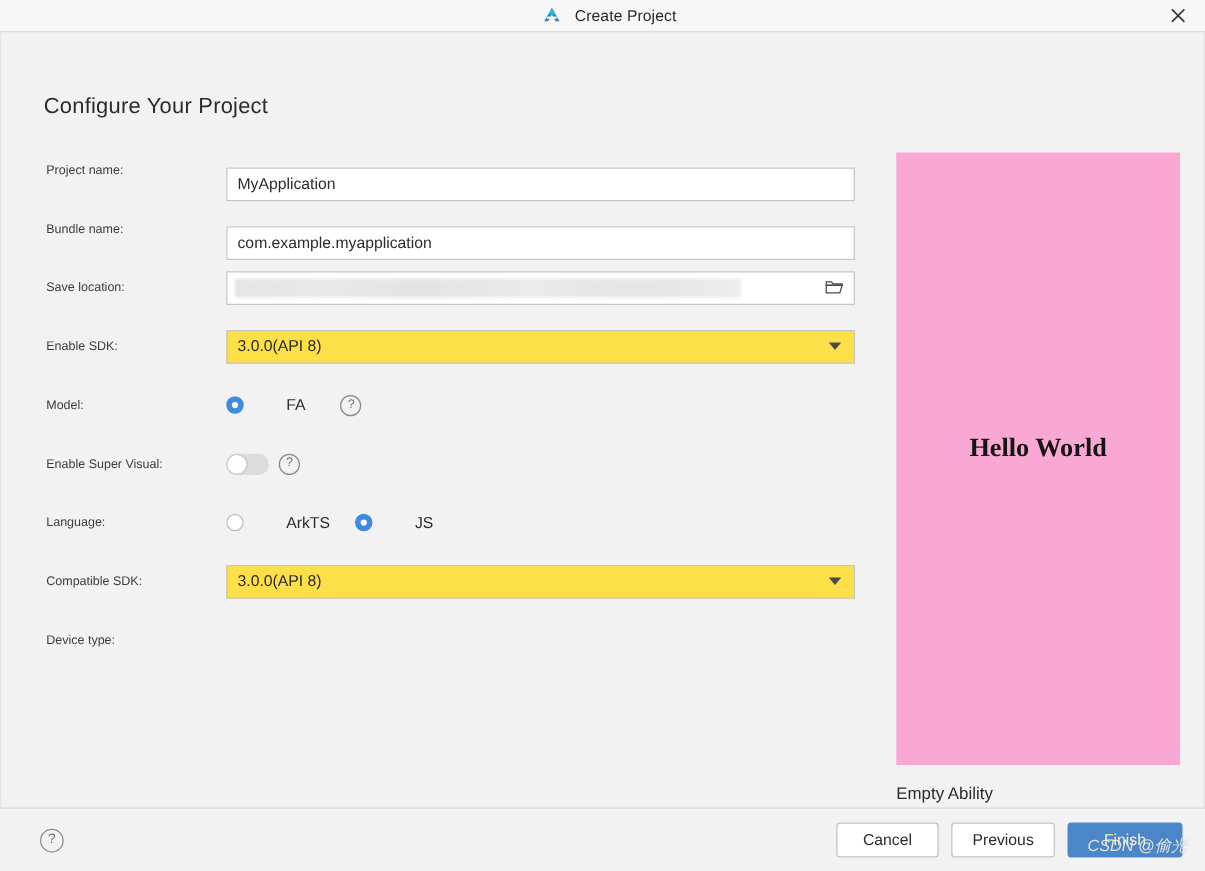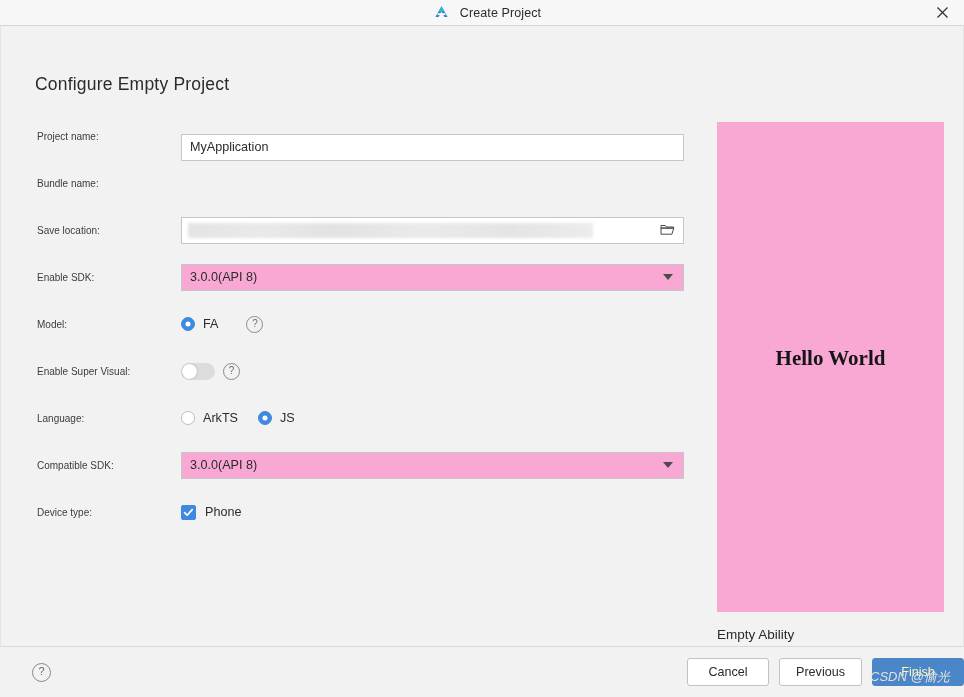--- a/index.html
+++ b/index.html
@@ -140,21 +140,21 @@
     transform: translateY(-50%);
     width: 15px;
     height: 14px;
   }
 
   
   .select-input {
     width: 503px;
     height: 27px;
     box-sizing: border-box;
-    background: #f9a8d4;
+    background: #fde047;
     border: 1px solid #c6c6c6;
     font-size: 12.6px;
     color: #2b2b2b;
     padding: 0 8px;
     display: flex;
     align-items: center;
     position: relative;
   }
   .select-caret {
     position: absolute;
@@ -168,20 +168,21 @@
     border-top: 6px solid #4b4b4b;
   }
 
   
   .radio-group { display: flex; align-items: center; }
   .radio-item {
     display: flex;
     align-items: center;
     margin-right: 20px;
     cursor: pointer;
+    gap: 26px;
   }
   .radio {
     width: 14px;
     height: 14px;
     border-radius: 50%;
     box-sizing: border-box;
     margin-right: 8px;
     flex: 0 0 auto;
   }
   .radio.on {
@@ -315,21 +316,21 @@
     font-size: 11px;
     line-height: 15px;
     text-align: center;
     cursor: pointer;
   }
   .footer-buttons {
     margin-left: auto;
     display: flex;
     align-items: center;
     gap: 10px;
-    padding-right: 0;
+    padding-right: 18px;
   }
   .btn {
     height: 28px;
     min-width: 82px;
     box-sizing: border-box;
     padding: 0 16px;
     font-size: 12.6px;
     font-family: "Liberation Sans", sans-serif;
     background: #ffffff;
     border: 1px solid #c2c2c2;
@@ -376,33 +377,36 @@
   <div class="close-btn">
     <svg width="13" height="13" viewBox="0 0 13 13">
       <line x1="1.5" y1="1.5" x2="11.5" y2="11.5" stroke="#333" stroke-width="1.3"></line>
       <line x1="11.5" y1="1.5" x2="1.5" y2="11.5" stroke="#333" stroke-width="1.3"></line>
     </svg>
   </div>
 </div>
 
 <div class="dialog-body">
 
-  <div class="page-heading">Configure Empty Project</div>
+  <div class="page-heading">Configure Your Project</div>
 
   <div class="form">
 
     <div class="form-row">
       <div class="form-label">Project name:</div>
       <div class="field-area">
         <div class="text-input">MyApplication</div>
       </div>
     </div>
 
     <div class="form-row">
       <div class="form-label">Bundle name:</div>
+      <div class="field-area">
+        <div class="text-input">com.example.myapplication</div>
+      </div>
     </div>
 
     <div class="form-row">
       <div class="form-label">Save location:</div>
       <div class="field-area">
         <div class="path-input">
           <div class="redacted-bar"></div>
           <span class="browse-icon">
             <svg width="15" height="14" viewBox="0 0 15 14">
               <path d="M1 2.5 h4.2 l1.2 1.5 H13.6 v1.2 H1 Z" fill="none" stroke="#4a4a4a" stroke-width="1"></path>
@@ -467,30 +471,20 @@
       <div class="field-area">
         <div class="select-input">
           <span>3.0.0(API 8)</span>
           <span class="select-caret"></span>
         </div>
       </div>
     </div>
 
     <div class="form-row">
       <div class="form-label">Device type:</div>
-      <div class="field-area">
-        <div class="checkbox-item">
-          <span class="checkbox">
-            <svg width="11" height="11" viewBox="0 0 11 11">
-              <polyline points="1.6,5.6 4.2,8.2 9.2,2.6" fill="none" stroke="#ffffff" stroke-width="1.7" stroke-linecap="round" stroke-linejoin="round"></polyline>
-            </svg>
-          </span>
-          <span class="checkbox-label">Phone</span>
-        </div>
-      </div>
     </div>
 
   </div>
 
   <div class="preview">
     <div class="phone-canvas">
       <div class="hello-world">Hello World</div>
     </div>
     <div class="preview-caption">Empty Ability</div>
   </div>

